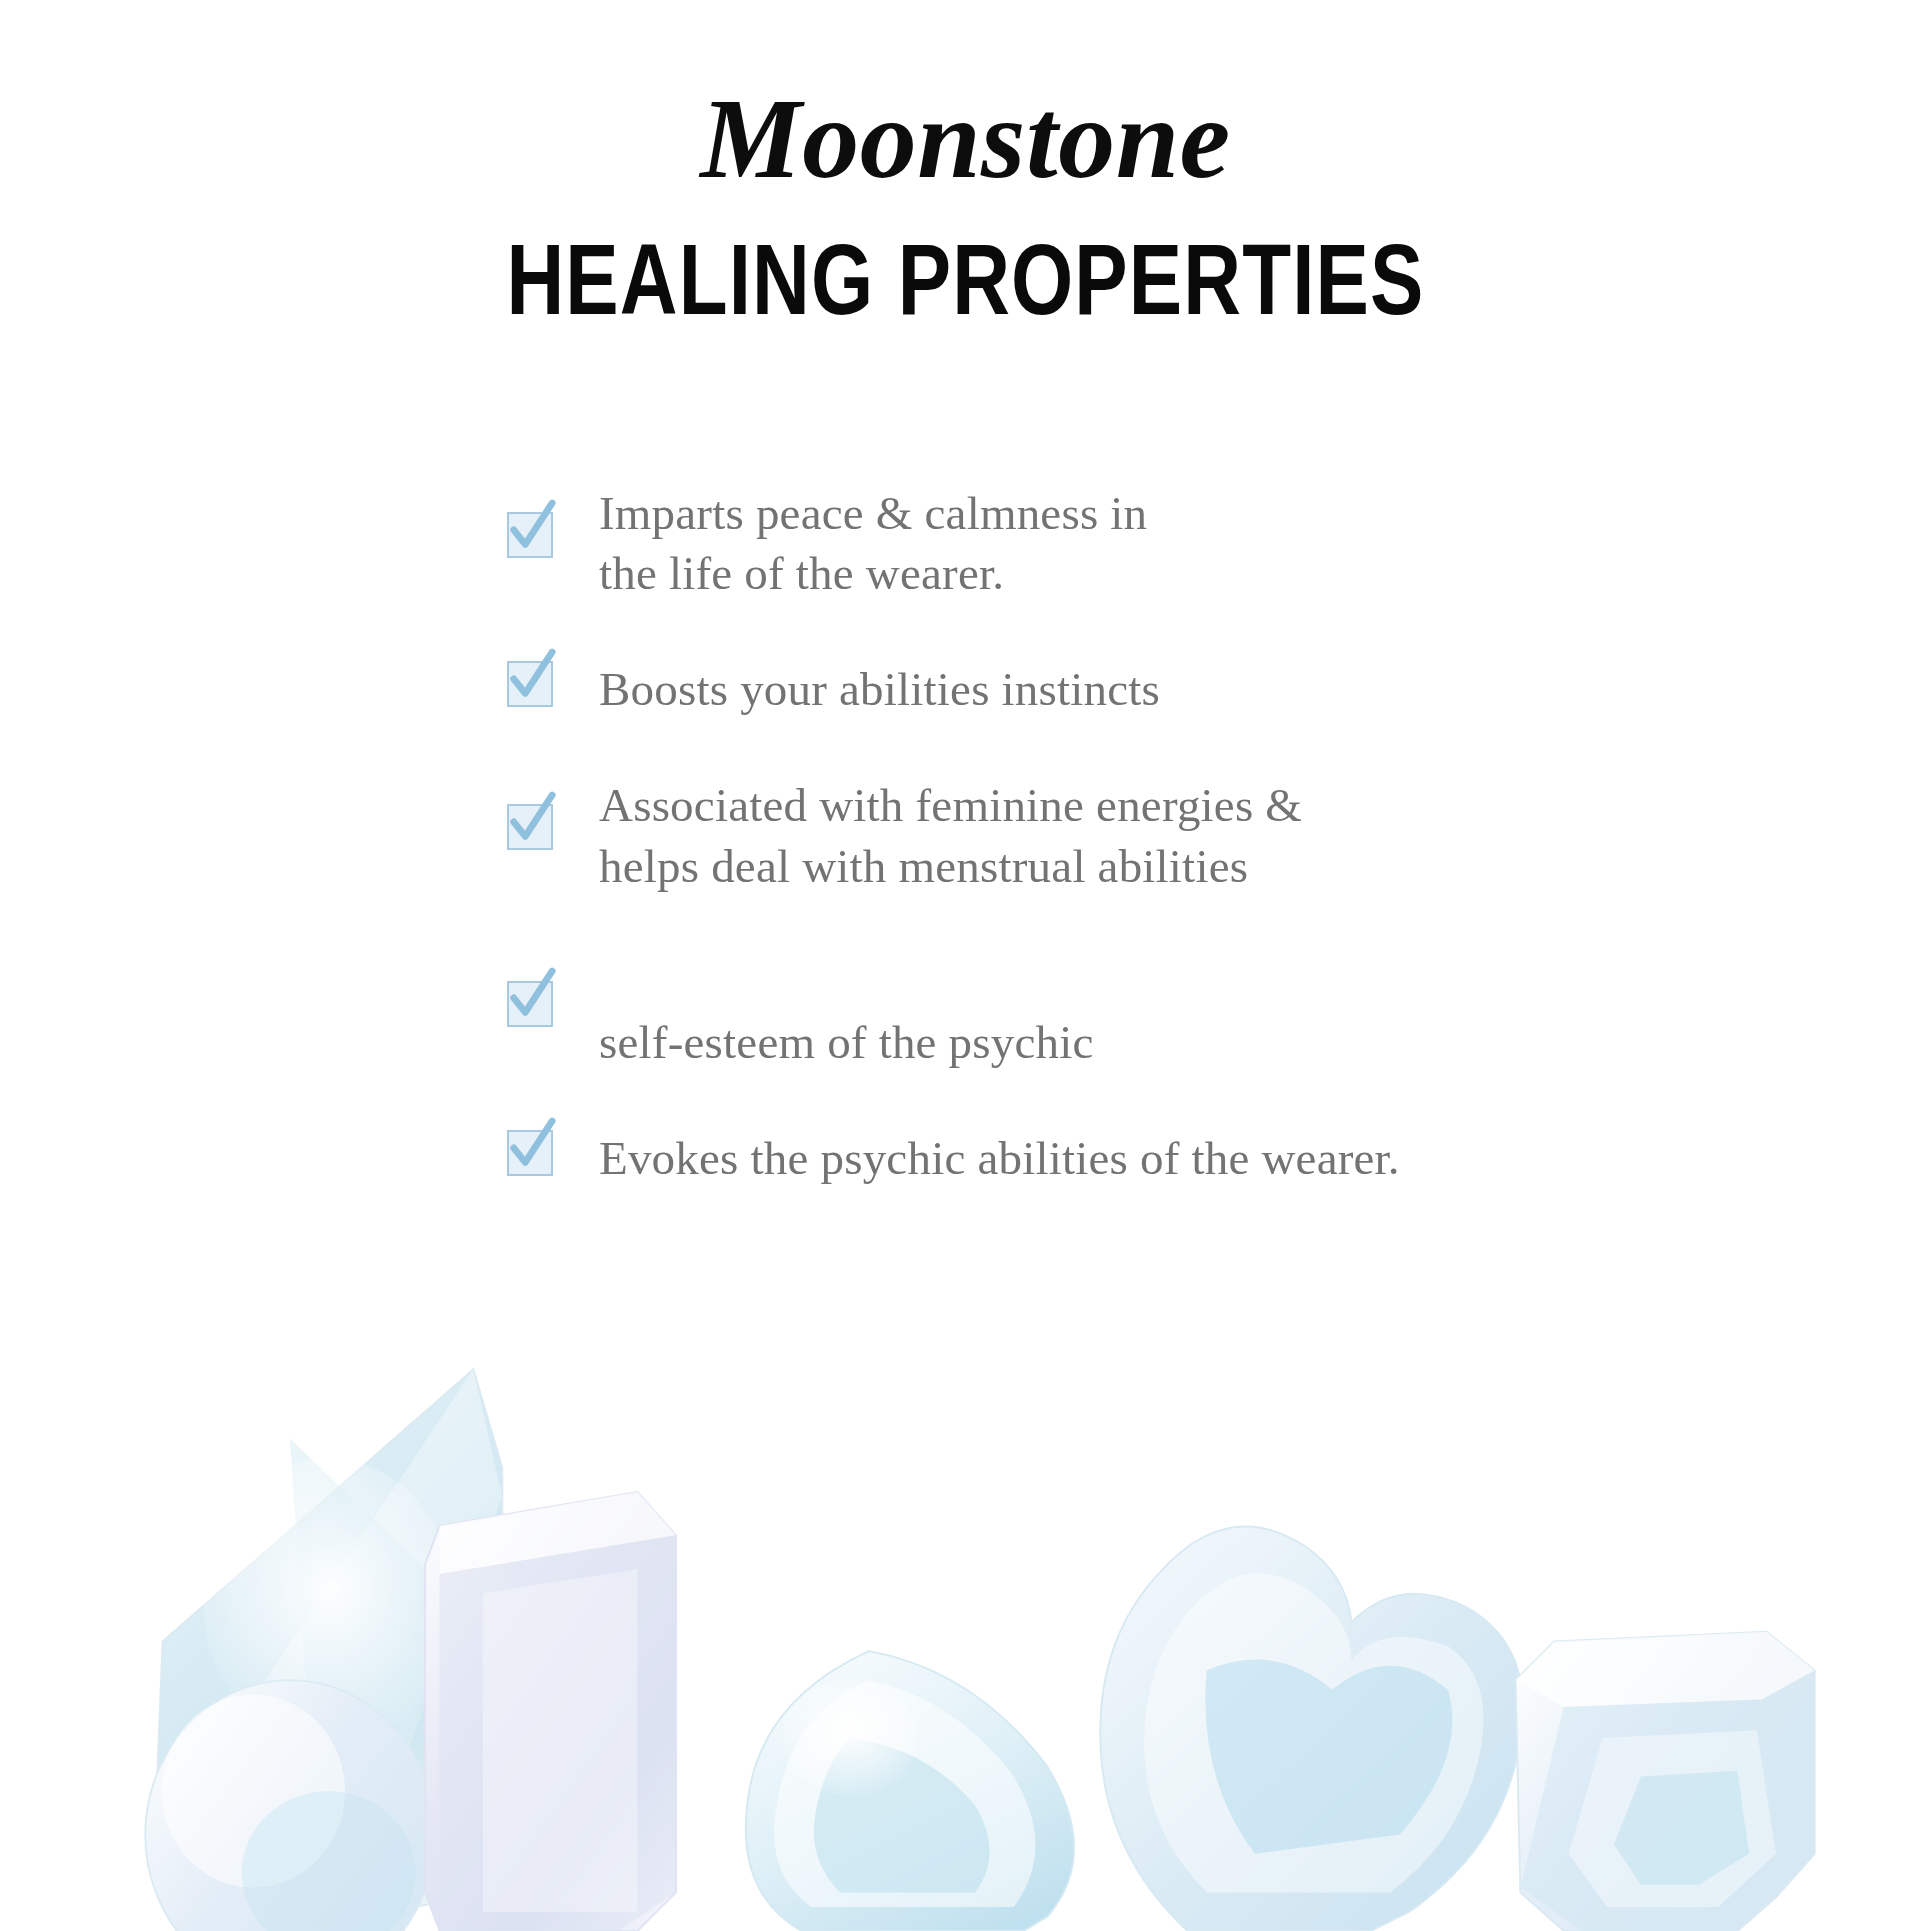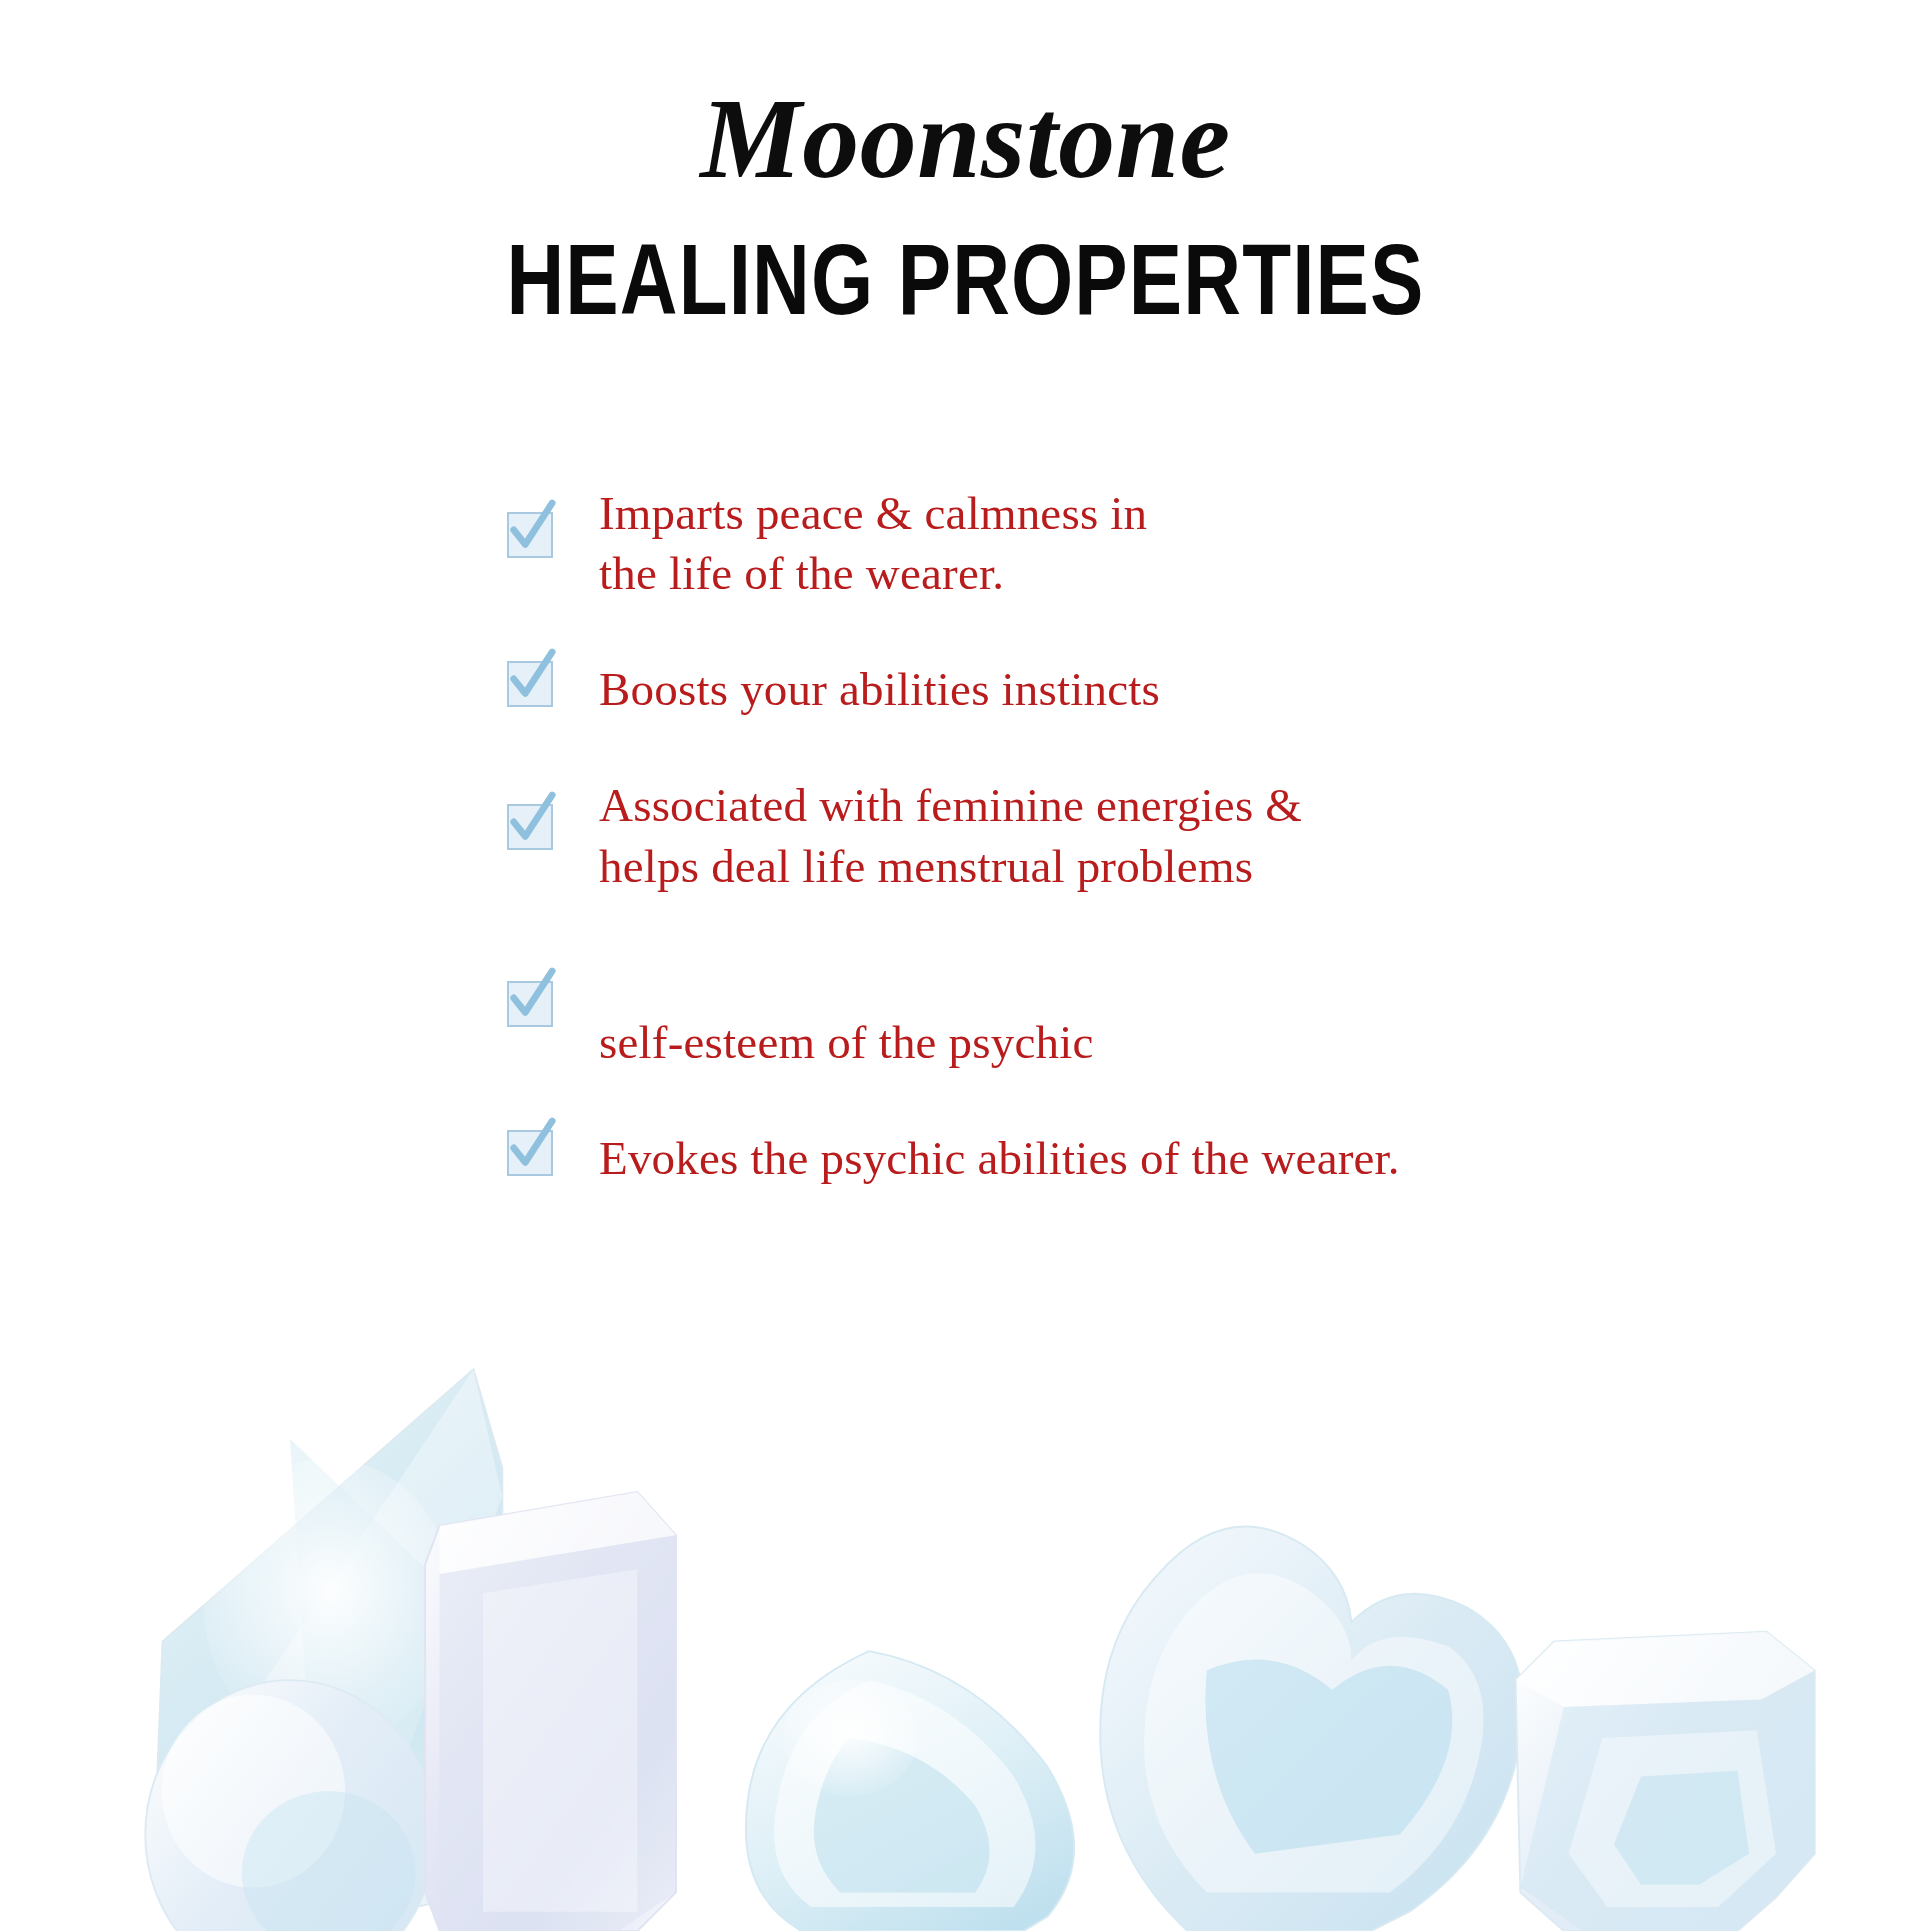--- a/index.html
+++ b/index.html
@@ -79,21 +79,21 @@
     left: -2.9px;
     top: -15.4px;
     width: 52px;
     height: 58px;
   }
 
   .item-text {
     font-family: "Liberation Serif", serif;
     font-size: 47px;
     line-height: 1.28;
-    color: #b91c1c;
+    color: #737373;
     letter-spacing: 0.2px;
   }
 
   
   .stones {
     position: absolute;
     left: 0;
     bottom: 0;
     width: 1931px;
     height: 579px;
@@ -135,21 +135,21 @@
     </div>
 
     <div class="item two-line">
       <span class="checkbox">
         <svg viewBox="0 0 54 60" xmlns="http://www.w3.org/2000/svg">
           <path d="M8 32 L20 47 L48 4" fill="none" stroke="#8fc0dd" stroke-width="7" stroke-linecap="round" stroke-linejoin="round"></path>
         </svg>
       </span>
       <span class="item-text">
         <span>Associated with feminine energies &amp;</span><br>
-        <span>helps deal life menstrual problems</span>
+        <span>helps deal with menstrual abilities</span>
       </span>
     </div>
 
     <div class="item two-line">
       <span class="checkbox">
         <svg viewBox="0 0 54 60" xmlns="http://www.w3.org/2000/svg">
           <path d="M8 32 L20 47 L48 4" fill="none" stroke="#8fc0dd" stroke-width="7" stroke-linecap="round" stroke-linejoin="round"></path>
         </svg>
       </span>
       <span class="item-text">

